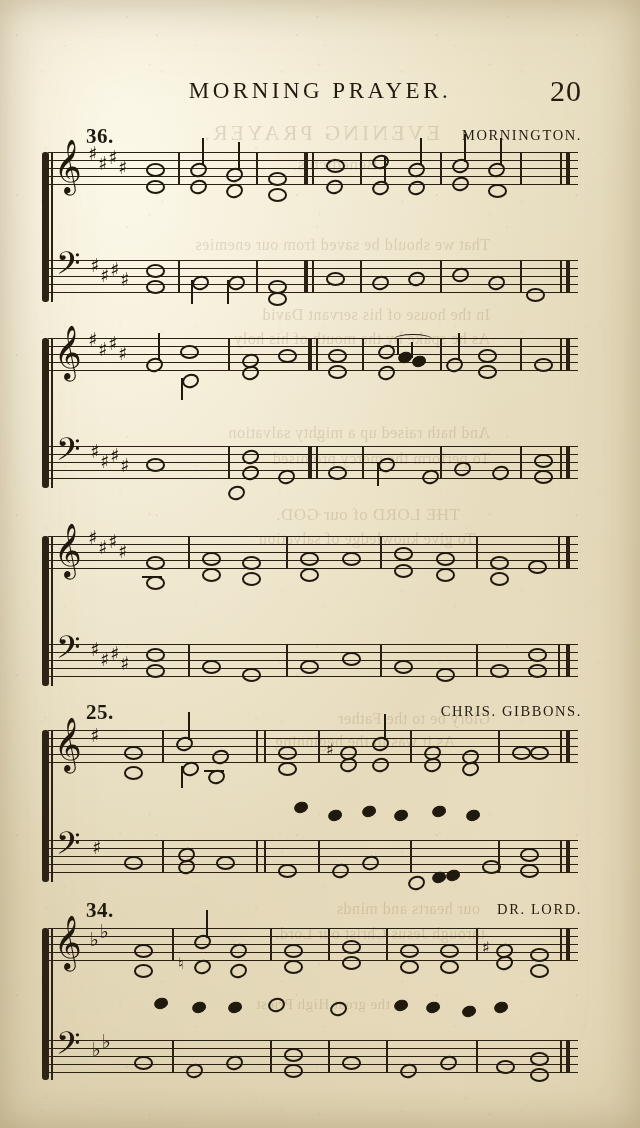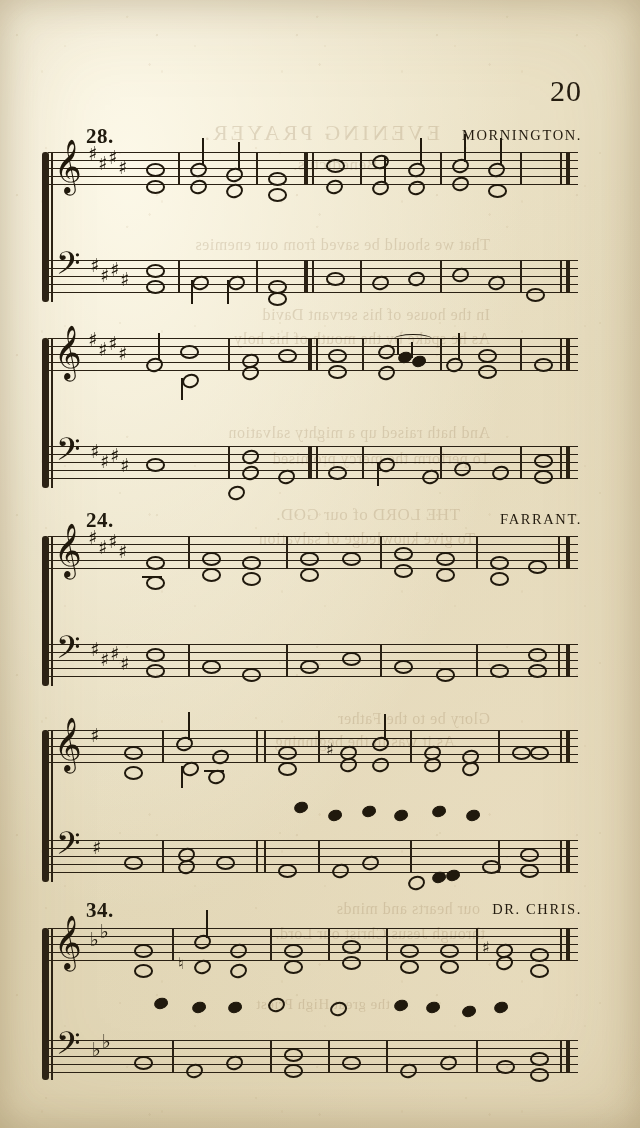--- a/index.html
+++ b/index.html
@@ -261,26 +261,27 @@
     <div style="left:160px; top:900px; font-size:16px;">our hearts  and  minds</div>
     <div style="left:155px; top:925px; font-size:16px;">through  Jesus  Christ  our  Lord.</div>
     <div style="left:250px; top:996px; font-size:15px;">the great  High  Priest</div>
   </div>
 
   <div class="paper-speckle"></div>
 
   <div class="content">
 
     <div class="page-header">
+      <div class="running-title">MORNING PRAYER.</div>
       <div class="page-number">20</div>
     </div>
 
     <div class="tune" style="top:124px; height:180px;">
       <div class="tune-label-row">
-        <div class="tune-number">28.</div>
+        <div class="tune-number">36.</div>
         <div class="composer">MORNINGTON.</div>
       </div>
 
       <div class="system" style="top:28px; height:150px;">
         <div class="brace" style="top:0px; height:150px;"></div>
         <div class="sysbar" style="top:0px; height:150px;"></div>
 
         <div class="staff" style="top:0px;">
           <div class="line l0"></div>
             <div class="line l1"></div>
@@ -447,24 +448,20 @@
         <div class="note" style="left:450px; top:128px;"></div>
         <div class="bar" style="left:478px; top:108px; height:33px;"></div>
         <div class="note whole" style="left:492px; top:116px;"></div>
         <div class="note whole" style="left:492px; top:132px;"></div>
         <div class="bar thin" style="left:518px; top:108px; height:33px;"></div>
         <div class="bar thick" style="left:524px; top:108px; height:33px;"></div>
       </div>
     </div>
 
     <div class="tune" style="top:508px; height:180px;">
-      <div class="tune-label-row">
-        <div class="tune-number">24.</div>
-        <div class="composer">FARRANT.</div>
-      </div>
 
       <div class="system" style="top:28px; height:150px;">
         <div class="brace" style="top:0px; height:150px;"></div>
         <div class="sysbar" style="top:0px; height:150px;"></div>
 
         <div class="staff" style="top:0px;">
           <div class="line l0"></div>
             <div class="line l1"></div>
             <div class="line l2"></div>
             <div class="line l3"></div>
@@ -527,20 +524,24 @@
         <div class="bar" style="left:434px; top:108px; height:33px;"></div>
         <div class="note whole" style="left:448px; top:128px;"></div>
         <div class="note whole" style="left:486px; top:112px;"></div>
         <div class="note whole" style="left:486px; top:128px;"></div>
         <div class="bar" style="left:516px; top:108px; height:33px;"></div>
         <div class="bar thick" style="left:524px; top:108px; height:33px;"></div>
       </div>
     </div>
 
     <div class="tune" style="top:700px; height:185px;">
+      <div class="tune-label-row">
+        <div class="tune-number">25.</div>
+        <div class="composer">CHRIS. GIBBONS.</div>
+      </div>
 
       <div class="system" style="top:30px; height:150px;">
         <div class="brace" style="top:0px; height:152px;"></div>
         <div class="sysbar" style="top:0px; height:152px;"></div>
 
         <div class="staff" style="top:0px;">
           <div class="line l0"></div>
             <div class="line l1"></div>
             <div class="line l2"></div>
             <div class="line l3"></div>
@@ -618,21 +619,21 @@
         <div class="note whole" style="left:478px; top:118px;"></div>
         <div class="note whole" style="left:478px; top:134px;"></div>
         <div class="bar thin" style="left:518px; top:110px; height:33px;"></div>
         <div class="bar thick" style="left:524px; top:110px; height:33px;"></div>
       </div>
     </div>
 
     <div class="tune" style="top:898px; height:190px;">
       <div class="tune-label-row">
         <div class="tune-number">34.</div>
-        <div class="composer">DR. CHRIS.</div>
+        <div class="composer">DR. LORD.</div>
       </div>
 
       <div class="system" style="top:30px; height:150px;">
         <div class="brace" style="top:0px; height:152px;"></div>
         <div class="sysbar" style="top:0px; height:152px;"></div>
 
         <div class="staff" style="top:0px;">
           <div class="line l0"></div>
             <div class="line l1"></div>
             <div class="line l2"></div>

